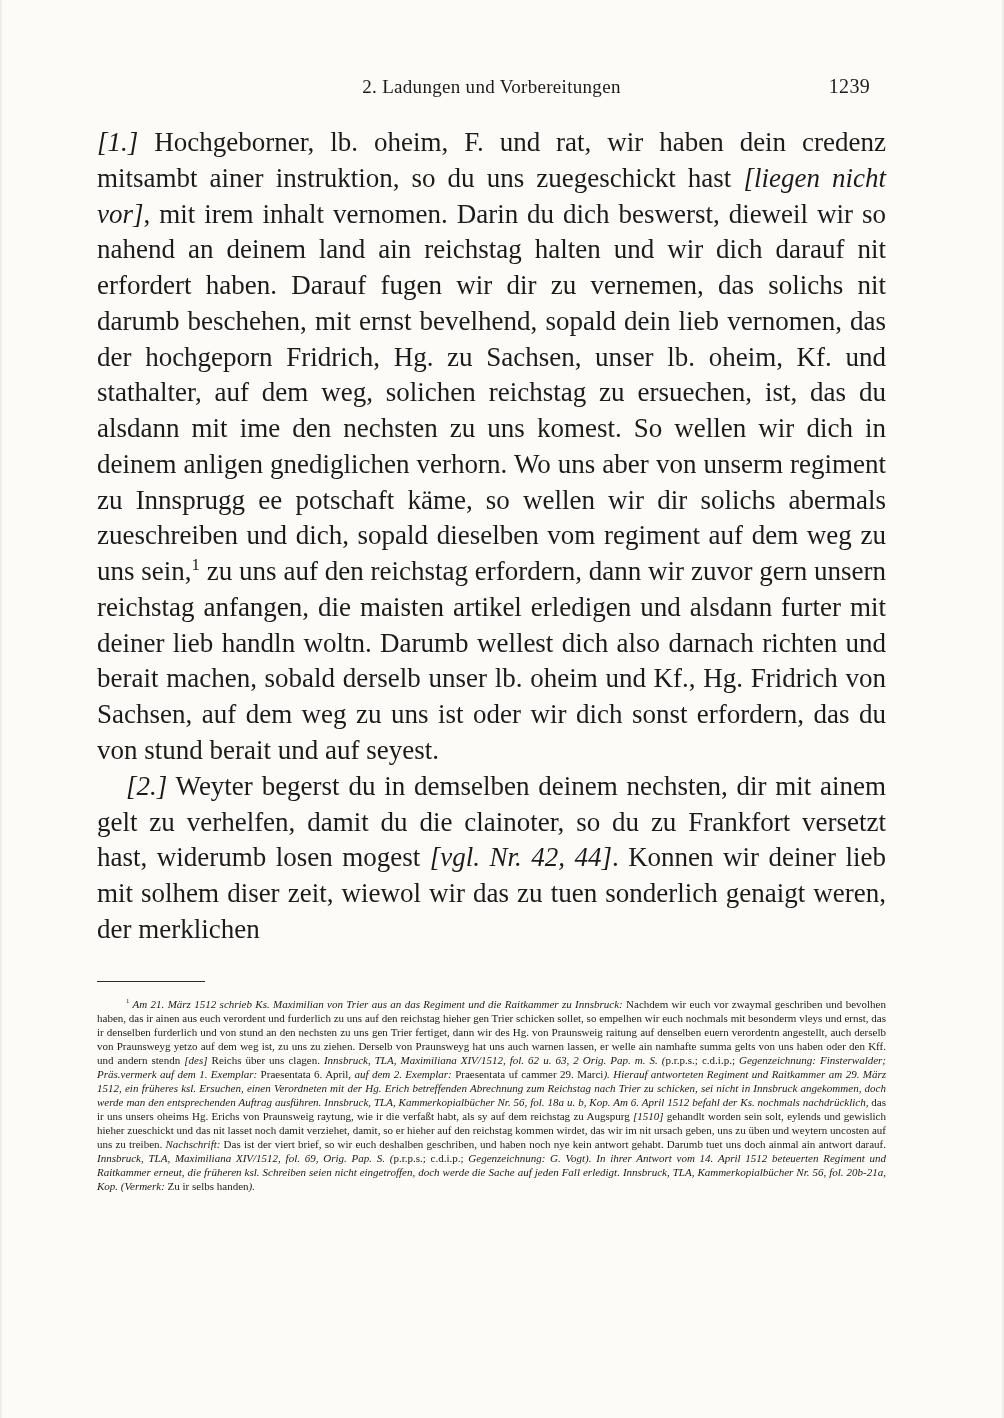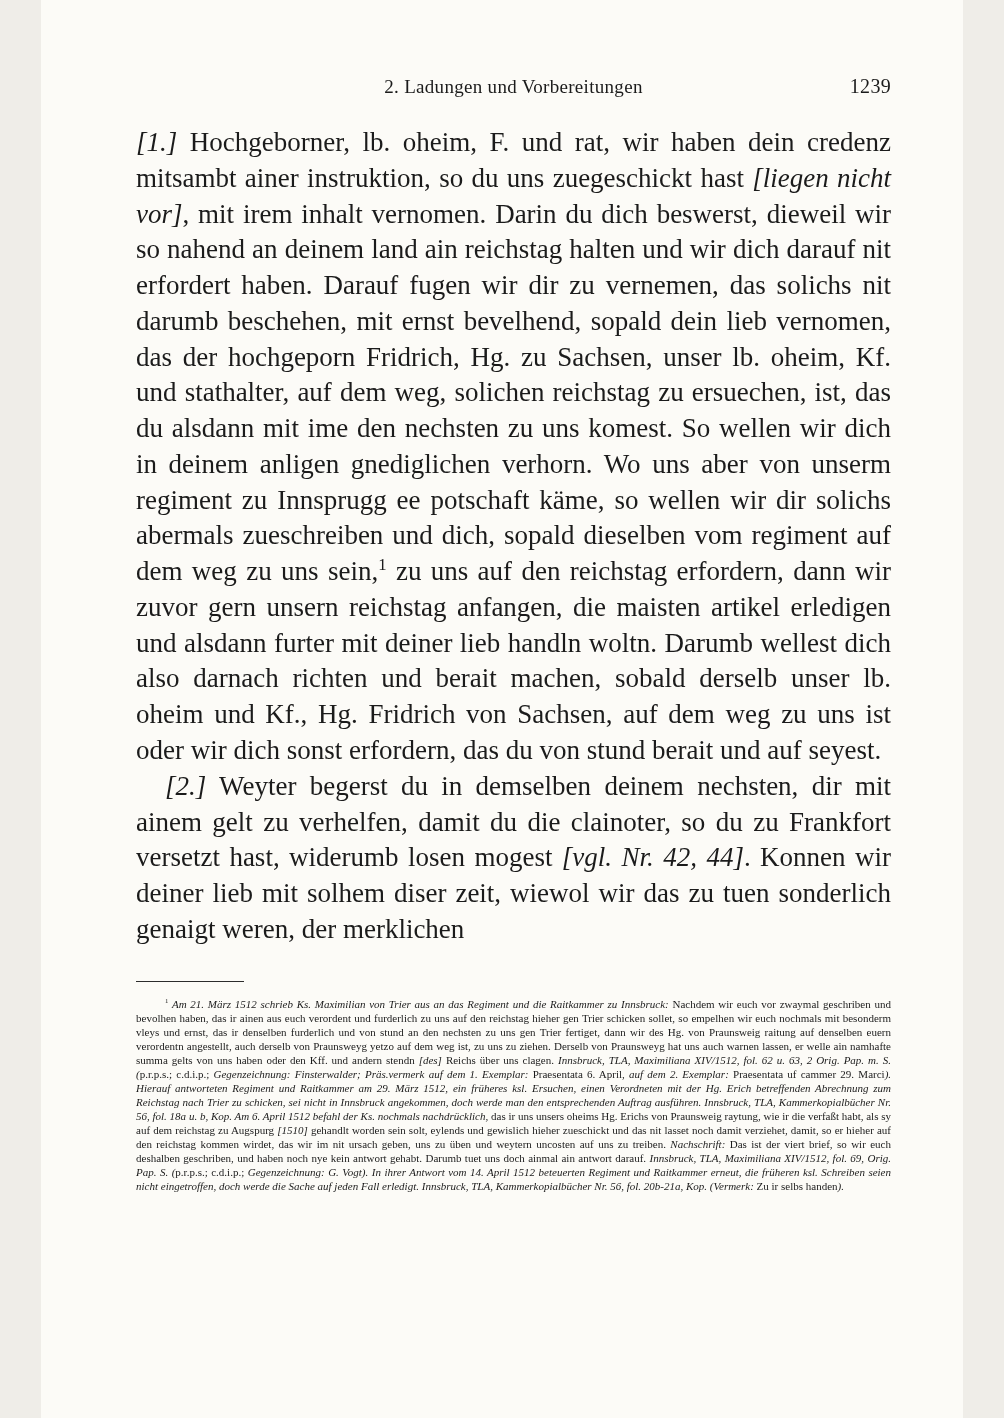--- a/index.html
+++ b/index.html
@@ -1,38 +1,38 @@
 <!DOCTYPE html>
 <html lang="de" style="--page-bg: #fcfbf7; --text: #1b1b1b;"><head>
 <meta charset="utf-8">
 <style>
   * { margin: 0; padding: 0; box-sizing: border-box; }
   html, body { background: #efede8; }
   .page {
     position: relative;
-    width: 922px;
+    width: 1000px;
     height: 1418px;
     margin: 0 auto;
     background: var(--page-bg, #fcfbf7);
     color: var(--text, #1b1b1b);
     font-family: "Liberation Serif", "DejaVu Serif", serif;
-    padding: 76px 72px 0 95px;
+    padding: 76px 116px 0 95px;
     overflow: hidden;
   }
   .page-header {
     position: relative;
     text-align: center;
     font-size: 19px;
     letter-spacing: 0.3px;
     margin-bottom: 27px;
   }
   .running-title { display: inline-block; }
   .page-number {
     position: absolute;
-    right: 0;
+    right: 16px;
     top: -1px;
     font-size: 20px;
     margin-left: 15px;
   }
   .body-text {
     font-size: 27px;
     line-height: 1.325;
     text-align: justify;
   }
   .para { text-align: justify; }

